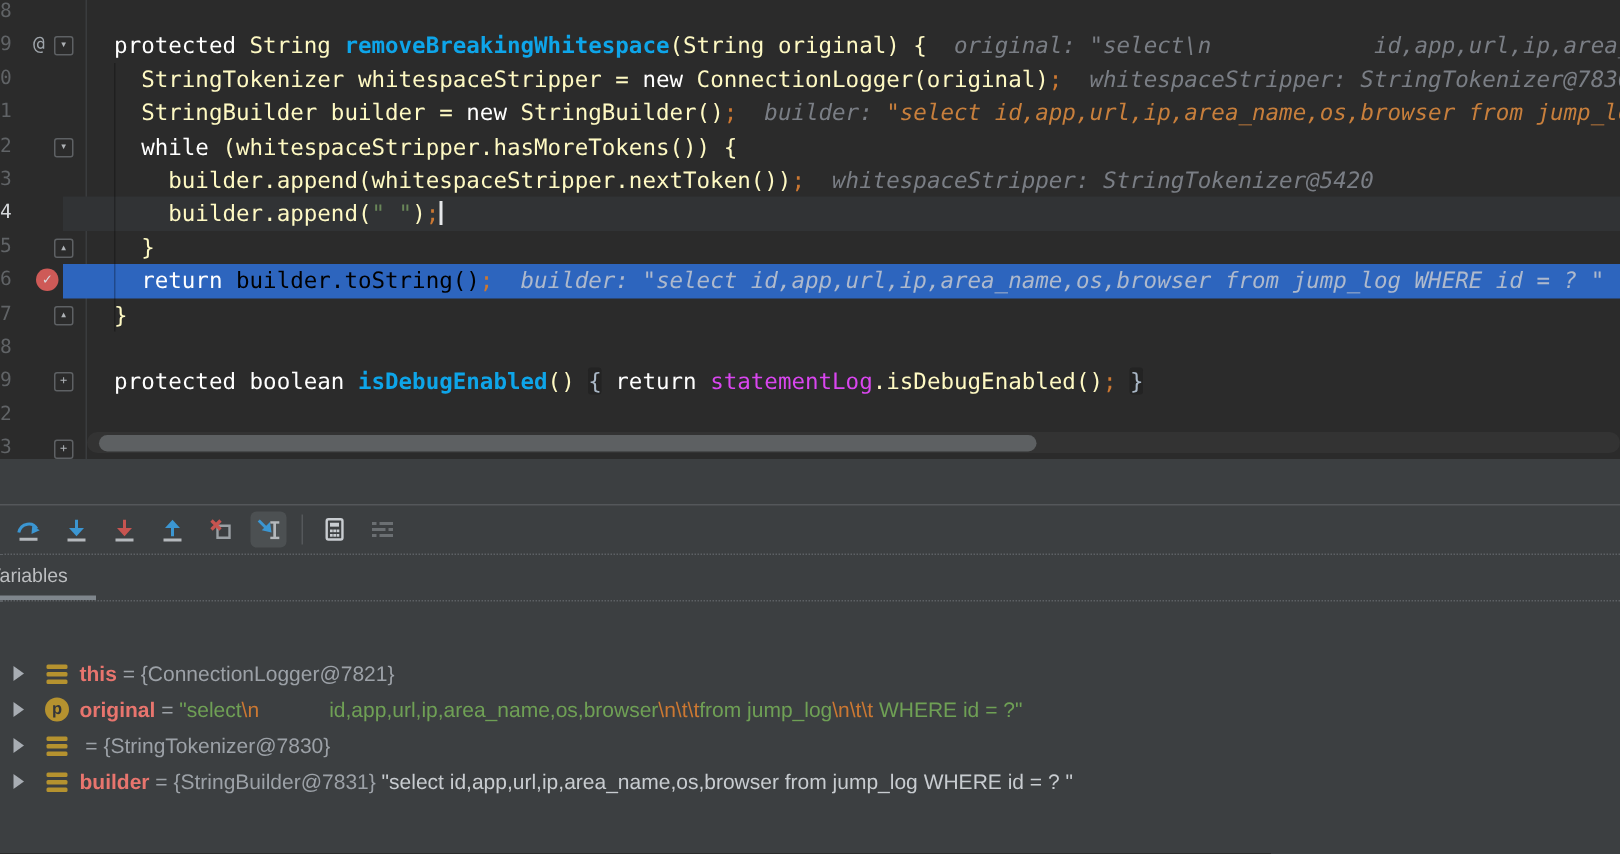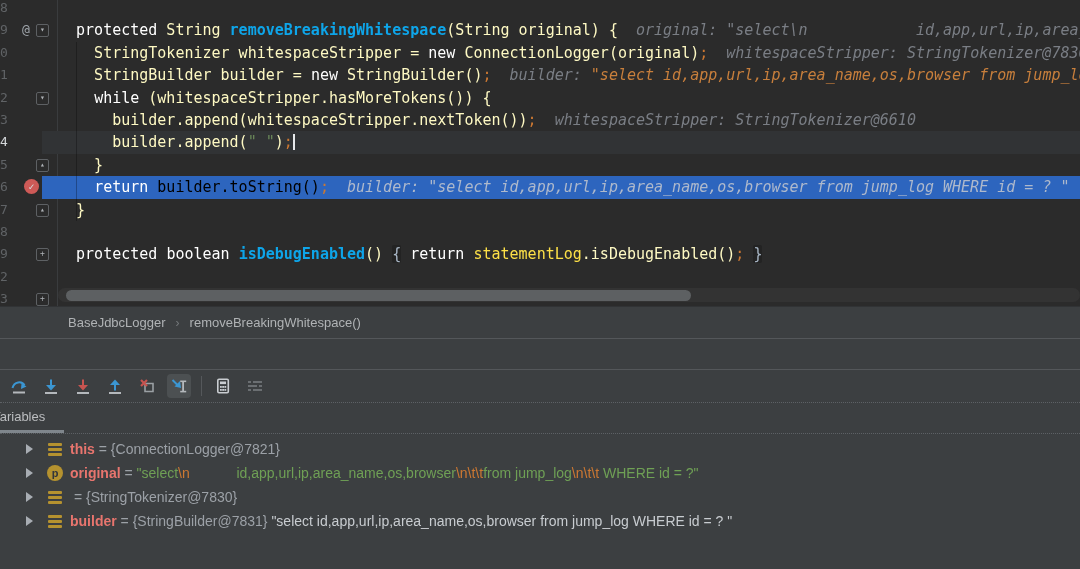--- a/index.html
+++ b/index.html
@@ -12,21 +12,21 @@
   #lines{position:absolute;top:-3px;left:0;right:0;z-index:2;}
   .line{display:flex;height:22.4px;line-height:22.4px;font-size:15px;}
   .ln{width:16px;flex:0 0 16px;text-align:left;color:#606366;font-size:13px;}
   .gi{width:26px;flex:0 0 26px;position:relative;}
   .gf{width:16px;flex:0 0 16px;position:relative;}
   .gc{flex:1;white-space:pre;overflow:hidden;position:relative;}
   .line.exec .gf,.line.exec .gc{background:#2D65BE;}
   .line.cur .gf,.line.cur .gc{background:#313335;}
   .line.cur .ln{color:#D4D7DA;}
   .k{color:#ffffff}.t{color:#fef9c3}.m{color:#0ea5e9;font-weight:bold}.s{color:#6A8759}
-  .p{color:#CC7832}.f{color:#fde047}
+  .p{color:#CC7832}.f{color:#d946ef}
   .h{color:#7A7E85;font-style:italic}.ho{color:#C87F3C;font-style:italic}
   .hb{color:#AEB9CC;font-style:italic}.tw{color:#000000}
   .bx{color:#A9B7C6;background:#232323;border-radius:2px;}
   .caret{display:inline-block;width:2px;height:16px;background:#E6E8EA;vertical-align:-3px;}
   .ann{position:absolute;left:6px;top:0;color:#9EA4AA;font-size:13px;}
   .bp{position:absolute;left:8px;top:3px;width:15px;height:15px;border-radius:50%;background:#CE5A57;
       color:#D8DCDF;font-size:10px;line-height:15px;text-align:center;font-weight:bold;}
   .fm{position:absolute;left:-6px;top:5px;width:11px;height:11px;background:#2B2B2B;border:1px solid #5E6164;
       border-radius:2px;color:#AEB2B6;font-size:8px;line-height:10px;text-align:center;z-index:4;}
   #hscroll-track{position:absolute;left:58px;right:0;top:288px;height:14px;background:rgba(255,255,255,0.04);
@@ -42,21 +42,21 @@
   #breadcrumbs .chev{color:#74787B;margin-right:10px;font-size:12px;}
   #debug-gap{height:30px;border-bottom:1px solid #54575A;}
   #toolbar{height:32px;border-bottom:1px dotted #5D6165;display:flex;align-items:center;padding-left:7px;}
   .tb-btn{width:24px;height:24px;display:flex;align-items:center;justify-content:center;margin-right:8px;border-radius:4px;}
   .tb-btn.selected{background:#4C5052;}
   .tb-sep{width:1px;height:20px;background:#55585B;margin:0 9px 0 2px;}
   #tabrow{height:30px;position:relative;border-bottom:1px dotted #5D6165;}
   #tab-variables{position:absolute;left:-8px;top:6px;font-size:13px;color:#BCBEC0;}
   #tab-indicator{position:absolute;left:0;bottom:0;width:64px;height:3px;background:#7F868C;}
   #vars{position:absolute;top:126px;left:0;right:0;bottom:0;padding-top:5px;}
-  .vrow{height:24px;line-height:24px;display:flex;align-items:center;font-size:14px;white-space:pre;overflow:hidden;margin-left:17px;}
+  .vrow{height:24px;line-height:24px;display:flex;align-items:center;font-size:14px;white-space:pre;overflow:hidden;}
   .varrow{width:0;height:0;border-left:7px solid #A8ADB3;border-top:5px solid transparent;
       border-bottom:5px solid transparent;margin-left:9px;flex:0 0 auto;}
   .vicon{width:16px;height:16px;margin-left:14px;margin-right:7px;position:relative;flex:0 0 auto;}
   .vicon .bar{position:absolute;left:1px;width:14px;height:3px;background:#B5922F;border-radius:1px;}
   .vicon.param{border-radius:50%;background:#B5922F;color:#33363A;font-size:11px;font-weight:bold;
       text-align:center;line-height:16px;}
   .vname{color:#E8756E;font-weight:bold;}
   .vg{color:#9CA1A7}.vs{color:#6FA055}.vo{color:#CC7832}.vw{color:#C8CCD0}
   svg{display:block;}
 </style>
@@ -101,21 +101,21 @@
           <div class="gi"></div>
           <div class="gf">
             <span class="fm">▾</span>
           </div>
           <div class="gc"><span class="t">    </span><span class="k">while</span><span class="t"> (whitespaceStripper.hasMoreTokens()) {</span></div>
         </div>
         <div class="line">
           <div class="ln">3</div>
           <div class="gi"></div>
           <div class="gf"></div>
-          <div class="gc"><span class="t">      builder.append(whitespaceStripper.nextToken())</span><span class="p">;</span><span class="h">  whitespaceStripper: StringTokenizer@6610</span></div>
+          <div class="gc"><span class="t">      builder.append(whitespaceStripper.nextToken())</span><span class="p">;</span><span class="h">  whitespaceStripper: StringTokenizer@5420</span></div>
         </div>
         <div class="line cur">
           <div class="ln">4</div>
           <div class="gi"></div>
           <div class="gf"></div>
           <div class="gc"><span class="t">      builder.append(</span><span class="s">" "</span><span class="t">)</span><span class="p">;</span><span class="caret"></span></div>
         </div>
         <div class="line">
           <div class="ln">5</div>
           <div class="gi"></div>
@@ -168,25 +168,20 @@
           </div>
           <div class="gc"></div>
         </div>
       </div>
     <div id="indent-guide"></div>
     <div id="hscroll-track"></div>
     <div id="hscroll-thumb"></div>
   </div>
 
   <div id="lower">
-    <div id="breadcrumbs">
-        <span class="crumb">BaseJdbcLogger</span>
-        <span class="chev">›</span>
-        <span class="crumb">removeBreakingWhitespace()</span>
-      </div>
     <div id="debug-gap"></div>
     <div id="toolbar">
         <div class="tb-btn">
           <svg width="18" height="18">
             <path d="M2.5 11 C4 4.5 12 3.5 14.5 8.5" fill="none" stroke="#3B96D2" stroke-width="2"></path>
             <polygon points="11.5,6.5 16.5,9.5 11,12" fill="#3B96D2"></polygon>
             <rect x="3" y="14.5" width="12" height="2" fill="#B4B8BC"></rect>
           </svg>
         </div>
         <div class="tb-btn">

